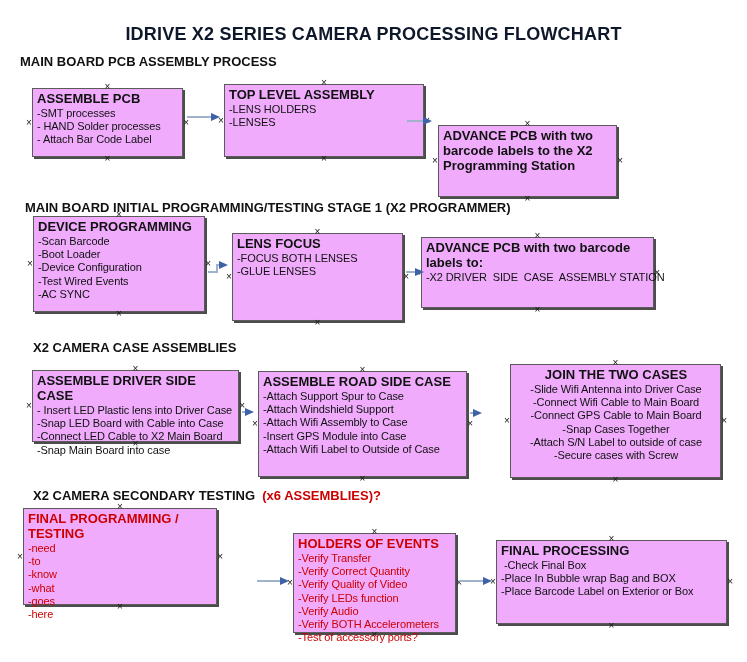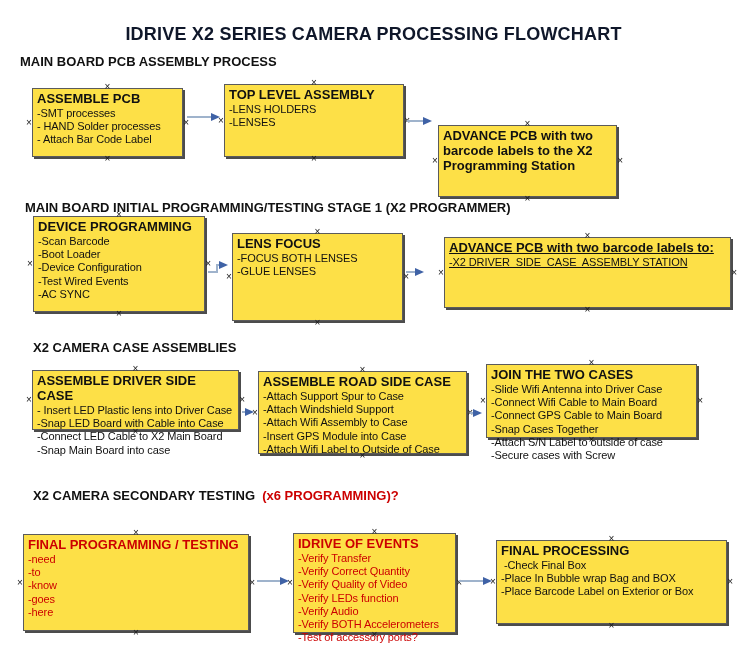--- a/index.html
+++ b/index.html
@@ -10,21 +10,21 @@
   }
   .page-title{
     position:absolute;left:0;top:24px;width:747px;text-align:center;
     font-size:18px;font-weight:bold;letter-spacing:0.2px;color:#0f172a;
   }
   .section-heading{
     position:absolute;font-size:13px;font-weight:bold;white-space:pre;color:#111;
   }
   .section-heading .red-part{color:#cc0000;}
   .box{
-    position:absolute;background:#fde047;border:1px solid #5b5b5b;
+    position:absolute;background:#f0abfc;border:1px solid #5b5b5b;
     box-shadow:2px 2px 0 #4c4c4c;overflow:visible;box-sizing:border-box;
     padding:2px 3px 0 4px;
   }
   .box-title{font-size:13px;font-weight:bold;line-height:15px;white-space:normal;}
   .box-lines{margin-top:1px;}
   .box-lines .line{font-size:11px;line-height:13.2px;white-space:pre;letter-spacing:-0.1px;}
   .box.red .box-title,.box.red .line{color:#cc0000;}
   
   .handle{position:absolute;font-size:10px;line-height:10px;color:#1a1a1a;font-weight:normal;}
   .handle::after{content:"\00d7";}
@@ -41,36 +41,36 @@
 <div id="canvas">
 
   <div class="page-title">IDRIVE X2  SERIES CAMERA PROCESSING FLOWCHART</div>
 
   <div class="section-heading" style="left:20px;top:54px;">MAIN BOARD PCB ASSEMBLY PROCESS</div>
 
   <div class="section-heading" style="left:25px;top:200px;">MAIN BOARD INITIAL PROGRAMMING/TESTING STAGE 1 (X2 PROGRAMMER)</div>
 
   <div class="section-heading" style="left:33px;top:340px;">X2 CAMERA CASE ASSEMBLIES</div>
 
-  <div class="section-heading" style="left:33px;top:488px;"><span>X2 CAMERA SECONDARY TESTING </span><span class="red-part"> (x6 PROGRAMMING)?</span></div>
+  <div class="section-heading" style="left:33px;top:488px;"><span>X2 CAMERA SECONDARY TESTING </span><span class="red-part"> (x6 ASSEMBLIES)?</span></div>
 
   <div class="box" style="left:32px;top:88px;width:151px;height:69px;">
     <span class="handle h-top"></span>
     <span class="handle h-bottom"></span>
     <span class="handle h-left"></span>
     <span class="handle h-right"></span>
     <div class="box-title">ASSEMBLE PCB</div>
     <div class="box-lines">
         <div class="line">-SMT processes</div>
         <div class="line">- HAND Solder processes</div>
         <div class="line">- Attach Bar Code Label</div>
       </div>
   </div>
 
-  <div class="box" style="left:224px;top:84px;width:180px;height:73px;">
+  <div class="box" style="left:224px;top:84px;width:200px;height:73px;">
     <span class="handle h-top"></span>
     <span class="handle h-bottom"></span>
     <span class="handle h-left"></span>
     <span class="handle h-right"></span>
     <div class="box-title">TOP LEVEL ASSEMBLY</div>
     <div class="box-lines">
         <div class="line">-LENS HOLDERS</div>
         <div class="line">-LENSES</div>
       </div>
   </div>
@@ -104,97 +104,98 @@
     <span class="handle h-bottom"></span>
     <span class="handle h-left"></span>
     <span class="handle h-right"></span>
     <div class="box-title">LENS FOCUS</div>
     <div class="box-lines">
         <div class="line">-FOCUS BOTH LENSES</div>
         <div class="line">-GLUE LENSES</div>
       </div>
   </div>
 
-  <div class="box" style="left:444px;top:237px;width:287px;height:71px;text-decoration:underline;">
+  <div class="box" style="left:421px;top:237px;width:233px;height:71px;">
     <span class="handle h-top"></span>
     <span class="handle h-bottom"></span>
     <span class="handle h-left"></span>
     <span class="handle h-right"></span>
     <div class="box-title">ADVANCE PCB with two barcode labels to:</div>
     <div class="box-lines">
         <div class="line">-X2 DRIVER  SIDE  CASE  ASSEMBLY STATION</div>
       </div>
   </div>
 
-  <div class="box" style="left:32px;top:370px;width:207px;height:60px;">
+  <div class="box" style="left:32px;top:370px;width:207px;height:72px;">
     <span class="handle h-top"></span>
     <span class="handle h-bottom"></span>
     <span class="handle h-left"></span>
     <span class="handle h-right"></span>
     <div class="box-title">ASSEMBLE DRIVER SIDE CASE</div>
     <div class="box-lines">
         <div class="line">- Insert LED Plastic lens into Driver Case</div>
         <div class="line">-Snap LED Board with Cable into Case</div>
         <div class="line">-Connect LED Cable to X2 Main Board</div>
         <div class="line">-Snap Main Board into case</div>
       </div>
   </div>
 
-  <div class="box" style="left:258px;top:371px;width:209px;height:83px;">
+  <div class="box" style="left:258px;top:371px;width:209px;height:106px;">
     <span class="handle h-top"></span>
     <span class="handle h-bottom"></span>
     <span class="handle h-left"></span>
     <span class="handle h-right"></span>
     <div class="box-title">ASSEMBLE ROAD SIDE CASE</div>
     <div class="box-lines">
         <div class="line">-Attach Support Spur to Case</div>
         <div class="line">-Attach Windshield Support</div>
         <div class="line">-Attach Wifi Assembly to Case</div>
         <div class="line">-Insert GPS Module into Case</div>
         <div class="line">-Attach Wifi Label to Outside of Case</div>
       </div>
   </div>
 
-  <div class="box" style="left:486px;top:364px;width:211px;height:74px;">
+  <div class="box" style="left:510px;top:364px;width:211px;height:114px;text-align:center;">
     <span class="handle h-top"></span>
     <span class="handle h-bottom"></span>
     <span class="handle h-left"></span>
     <span class="handle h-right"></span>
     <div class="box-title">JOIN THE TWO CASES</div>
     <div class="box-lines">
         <div class="line">-Slide Wifi Antenna into Driver Case</div>
         <div class="line">-Connect Wifi Cable to Main Board</div>
         <div class="line">-Connect GPS Cable to Main Board</div>
         <div class="line">-Snap Cases Together</div>
         <div class="line">-Attach S/N Label to outside of case</div>
         <div class="line">-Secure cases with Screw</div>
       </div>
   </div>
 
-  <div class="box red" style="left:23px;top:534px;width:226px;height:97px;">
+  <div class="box red" style="left:23px;top:508px;width:194px;height:97px;">
     <span class="handle h-top"></span>
     <span class="handle h-bottom"></span>
     <span class="handle h-left"></span>
     <span class="handle h-right"></span>
     <div class="box-title">FINAL PROGRAMMING / TESTING</div>
     <div class="box-lines">
         <div class="line">-need</div>
         <div class="line">-to</div>
         <div class="line">-know</div>
+        <div class="line">-what</div>
         <div class="line">-goes</div>
         <div class="line">-here</div>
       </div>
   </div>
 
   <div class="box red" style="left:293px;top:533px;width:163px;height:100px;">
     <span class="handle h-top"></span>
     <span class="handle h-bottom"></span>
     <span class="handle h-left"></span>
     <span class="handle h-right"></span>
-    <div class="box-title">IDRIVE OF EVENTS</div>
+    <div class="box-title">HOLDERS OF EVENTS</div>
     <div class="box-lines">
         <div class="line">-Verify Transfer</div>
         <div class="line">-Verify Correct Quantity</div>
         <div class="line">-Verify Quality of Video</div>
         <div class="line">-Verify LEDs function</div>
         <div class="line">-Verify Audio</div>
         <div class="line">-Verify BOTH Accelerometers</div>
         <div class="line">-Test of accessory ports?</div>
       </div>
   </div>

